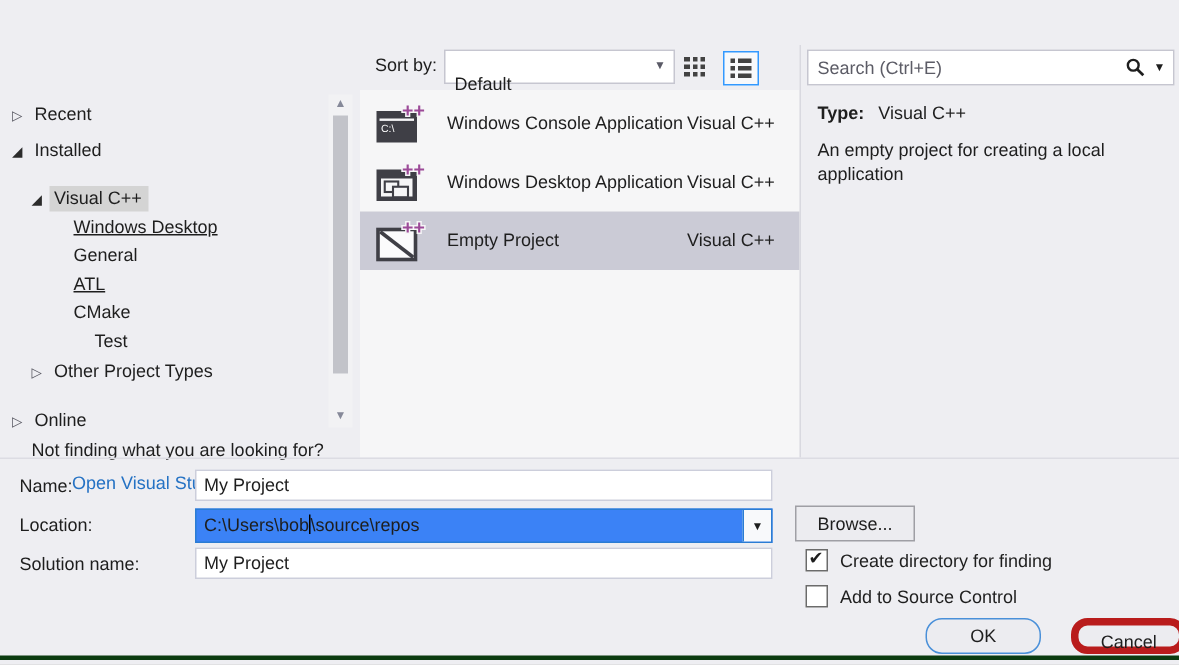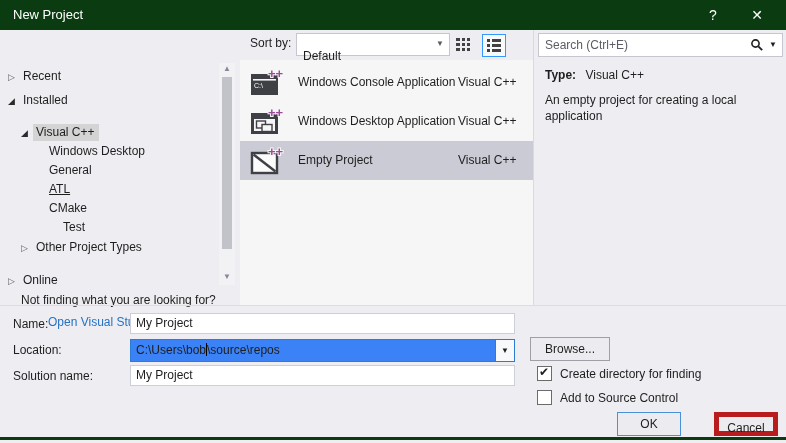--- a/index.html
+++ b/index.html
@@ -64,40 +64,35 @@
   #location-combo{position:absolute;left:130px;top:339px;width:385px;height:23px;background:#3b82f6;border:1px solid #2b7cd3;}
   #location-combo .txt{position:absolute;left:5px;top:3px;white-space:nowrap;}
   .caret{display:inline-block;width:1px;height:13px;background:#000;vertical-align:-2px;}
   #location-drop{position:absolute;right:0;top:0;width:19px;height:21px;background:#f8f9fb;border-left:1px solid #2b7cd3;}
   #location-drop span{position:absolute;left:5px;top:6px;font-size:8px;color:#1e1e1e;}
   #browse-btn{position:absolute;left:530px;top:337px;width:80px;height:24px;background:#ececf0;border:1px solid #9f9fa5;text-align:center;line-height:22px;}
   .checkbox-row{position:absolute;left:537px;height:16px;}
   .checkbox{position:absolute;left:0;top:0;width:15px;height:15px;background:#fff;border:1px solid #6b6b6b;text-align:center;}
   .checkbox .mark{position:absolute;left:1px;top:-2px;font-size:12px;color:#1e1e1e;}
   .checkbox-label{position:absolute;left:23px;top:1px;white-space:nowrap;}
-  .dlg-btn{position:absolute;top:412px;width:64px;height:24px;background:#ececf0;text-align:center;line-height:22px;}
+  .dlg-btn{position:absolute;top:412px;width:77px;height:24px;background:#ececf0;text-align:center;line-height:22px;border-radius:11px;}
   #ok-btn{left:617px;border:1px solid #4a90d9;}
   #cancel-btn{left:714px;border:5px solid #b91c1c;}
 </style>
 </head>
 <body>
 
 <div id="dialog">
 
-  <div id="titlebar">
-    <div class="title">New Project</div>
-    <div class="tb-btn" id="help-btn">?</div>
-    <div class="tb-btn" id="close-btn">✕</div>
-  </div>
 
   <div id="tree">
     <div class="tree-row" style="left:8px;top:37px;"><span class="expander collapsed"></span><span class="tree-label">Recent</span></div>
     <div class="tree-row" style="left:8px;top:61px;"><span class="expander expanded"></span><span class="tree-label">Installed</span></div>
     <div class="tree-row" style="left:21px;top:93px;"><span class="expander expanded"></span><span class="tree-label selected">Visual C++</span></div>
-    <div class="tree-row" style="left:46px;top:112px;"><span class="tree-label">Windows Desktop</span></div>
+    <div class="tree-row" style="left:46px;top:112px;text-decoration:underline;"><span class="tree-label">Windows Desktop</span></div>
     <div class="tree-row" style="left:46px;top:131px;"><span class="tree-label">General</span></div>
     <div class="tree-row" style="left:46px;top:150px;text-decoration:underline;"><span class="tree-label">ATL</span></div>
     <div class="tree-row" style="left:46px;top:169px;"><span class="tree-label">CMake</span></div>
     <div class="tree-row" style="left:60px;top:188px;text-align:center;"><span class="tree-label">Test</span></div>
     <div class="tree-row" style="left:21px;top:208px;"><span class="expander collapsed"></span><span class="tree-label">Other Project Types</span></div>
     <div class="tree-row" style="left:8px;top:241px;"><span class="expander collapsed"></span><span class="tree-label">Online</span></div>
     <div id="tree-footer-text">Not finding what you are looking for?</div>
     <div id="tree-footer-link">Open Visual Studio Installer</div>
     <div id="tree-scroll">
       <div class="arr up" style="top:0;">▲</div>

